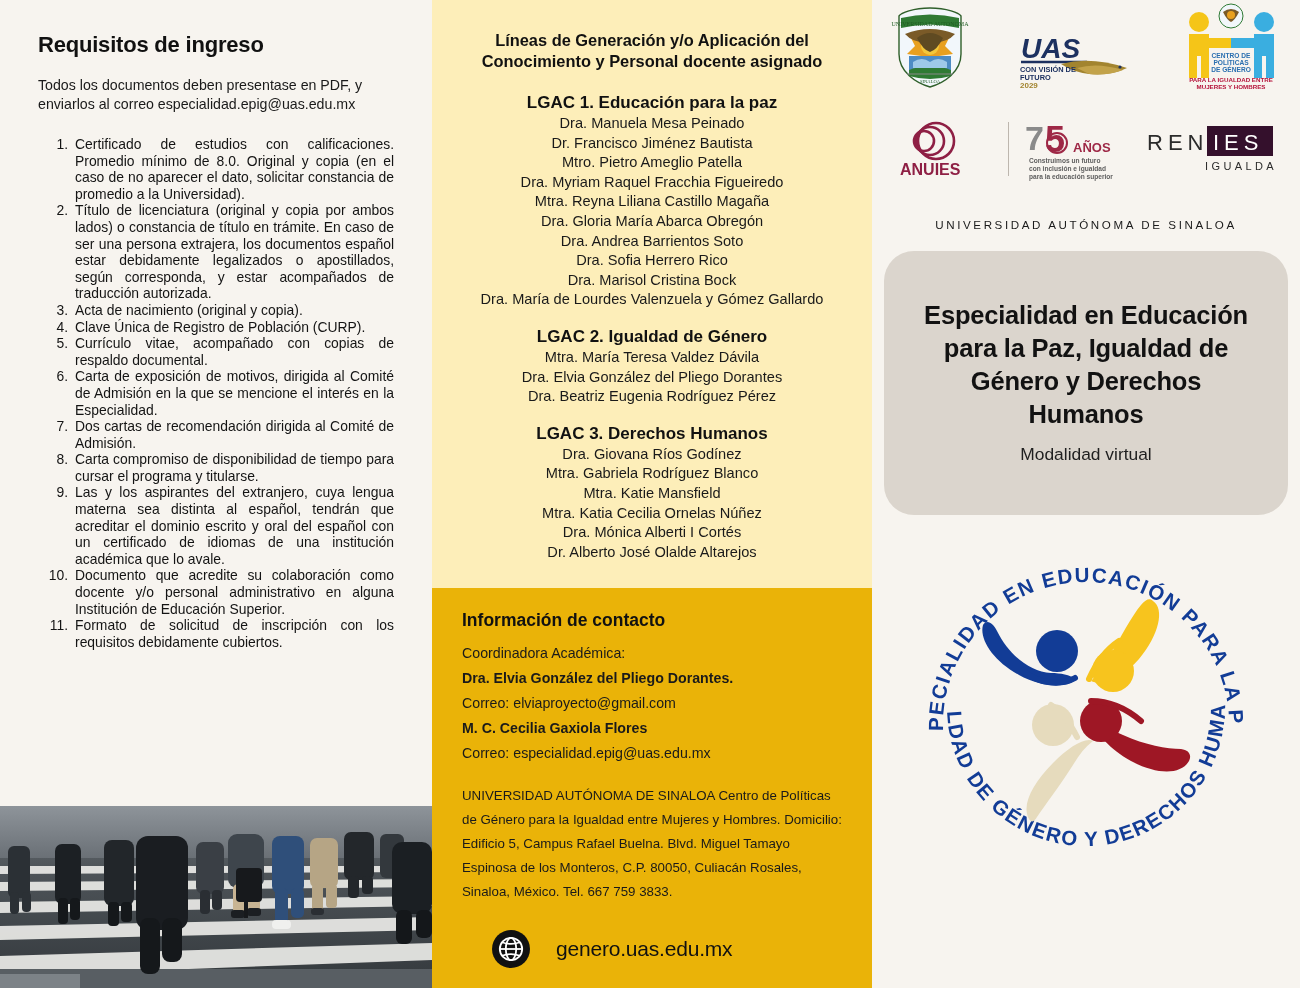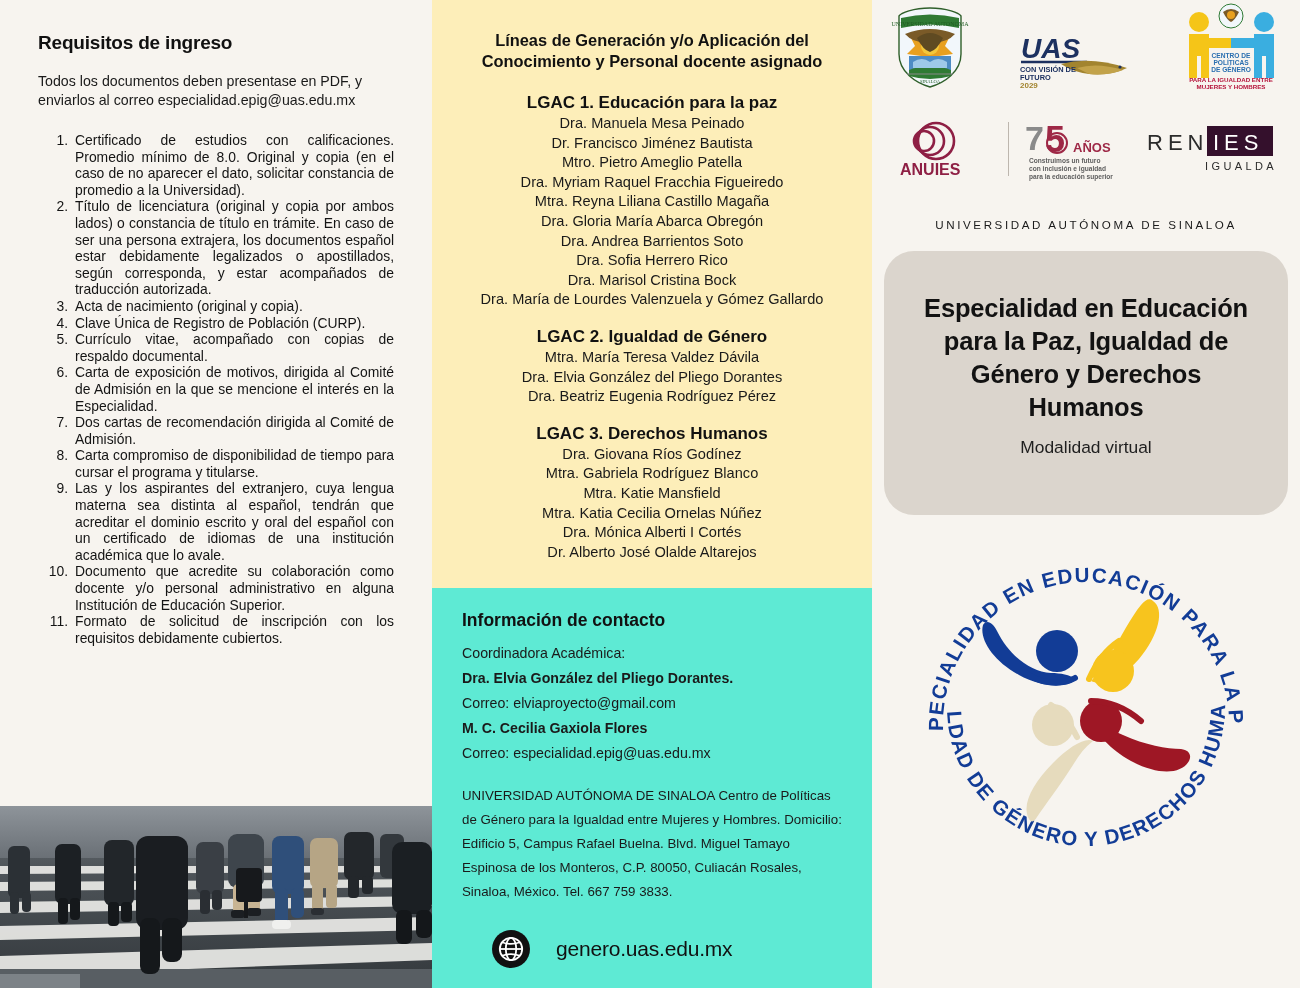--- a/index.html
+++ b/index.html
@@ -25,21 +25,21 @@
     position: relative;
     width: 432px;
     height: 988px;
     background: #f7f4ef;
     box-sizing: border-box;
   }
   .col-left-inner {
     padding: 32px 38px 0 38px;
   }
   .req-title {
-    font-size: 19px;
+    font-size: 22px;
     font-weight: bold;
     color: #111;
     letter-spacing: -0.2px;
     margin: 0 0 18px 0;
   }
   .req-intro {
     font-size: 14.2px;
     line-height: 19px;
     color: #1a1a1a;
     margin: 0 0 22px 0;
@@ -67,21 +67,21 @@
     overflow: hidden;
     background: #5a5f63;
   }
   .photo svg { display: block; width: 432px; height: 182px; }
 
   
   .col-mid {
     position: relative;
     width: 440px;
     height: 988px;
-    background: #5eead4;
+    background: #eab308;
   }
   .mid-top {
     background: #fdeeb9;
     height: 588px;
     box-sizing: border-box;
     padding: 30px 28px 0 28px;
     text-align: center;
   }
   .lgac-heading {
     font-size: 16.4px;
@@ -187,21 +187,21 @@
   .title-card {
     margin: 20px 12px 0 12px;
     background: #dbd5cd;
     border-radius: 30px;
     padding: 40px 26px 30px 26px;
     text-align: center;
     box-sizing: border-box;
     height: 264px;
   }
   .title-card h1 {
-    margin: 1px;
+    margin: 8px;
     font-size: 25.5px;
     font-weight: bold;
     line-height: 33px;
     color: #121212;
     letter-spacing: -0.2px;
   }
   .title-card .sub {
     margin-top: 13px;
     font-size: 17.4px;
     color: #1f1f1f;

